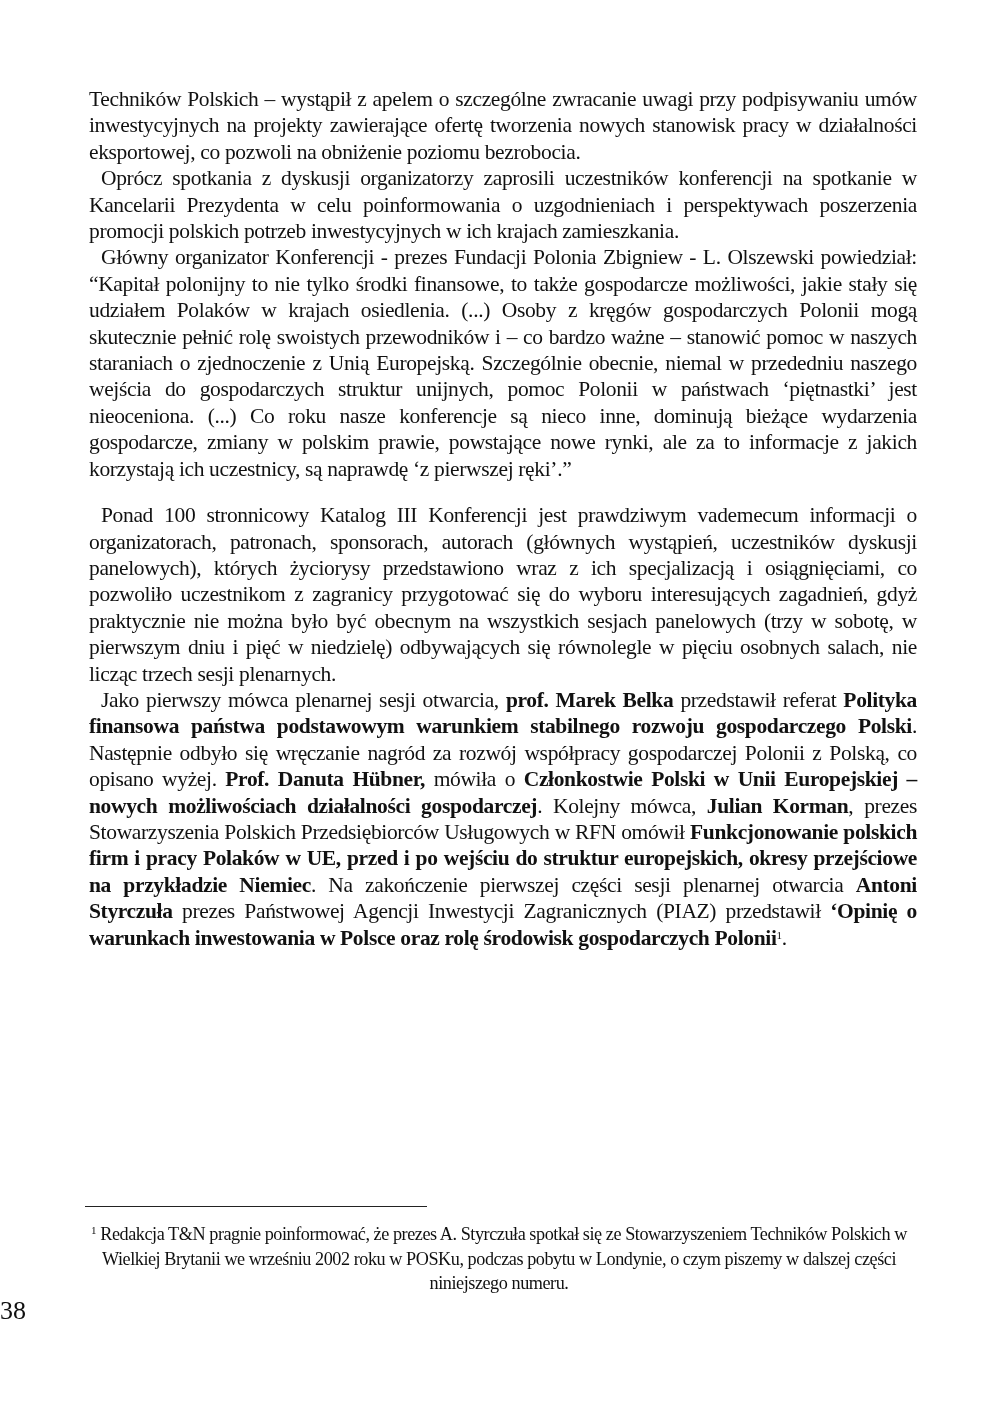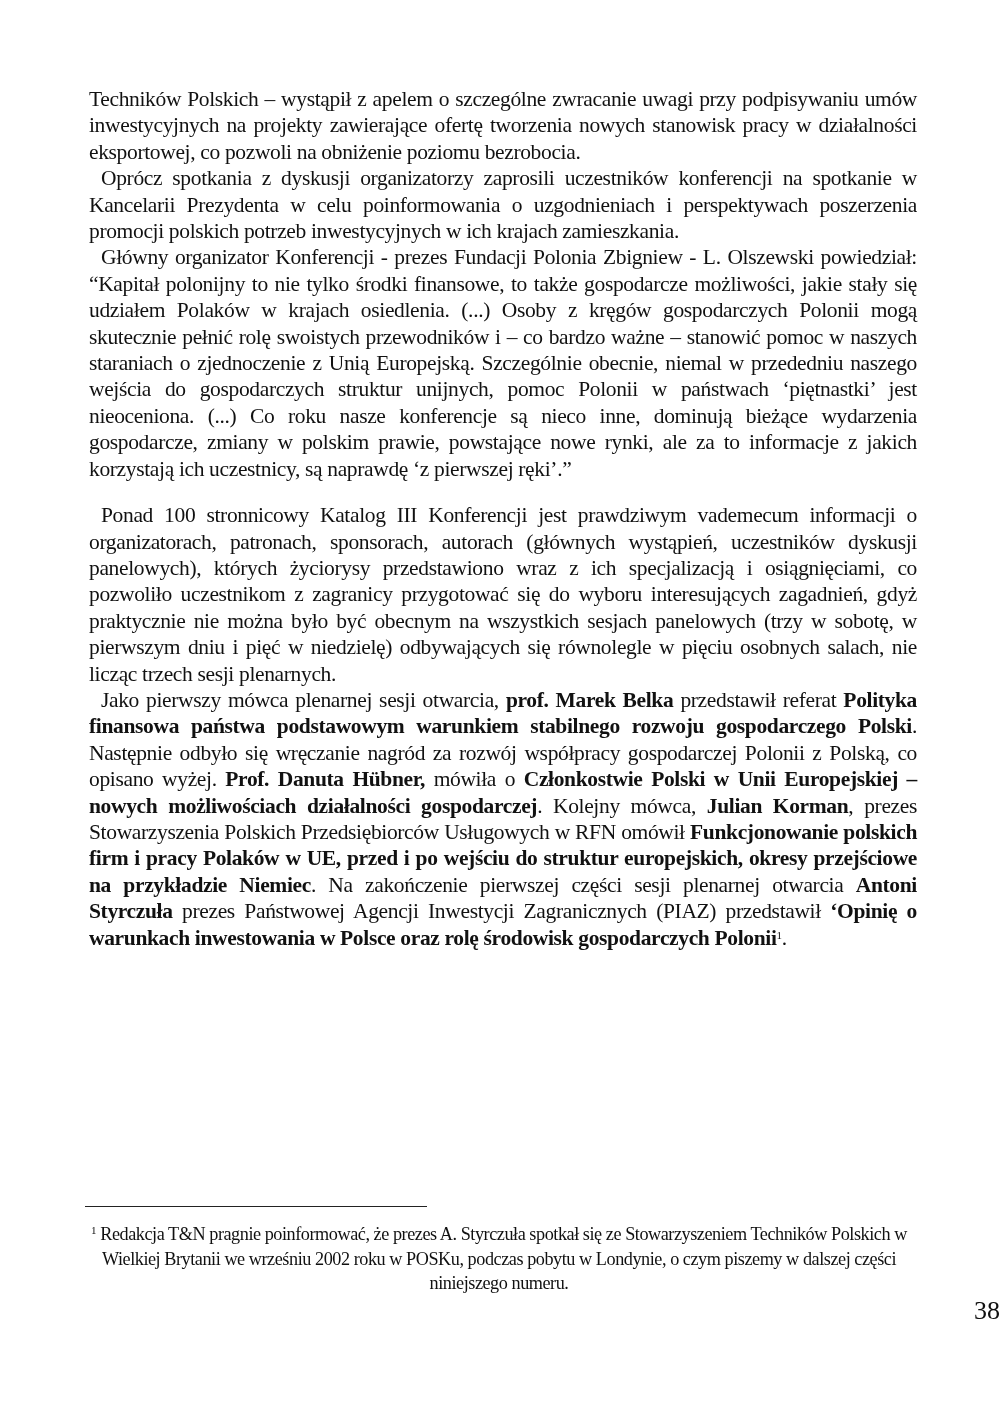--- a/index.html
+++ b/index.html
@@ -24,21 +24,21 @@
     border-top: 1.6px solid #222222;
   }
   .footnote {
     position: absolute; left: 89px; top: 1222px; width: 820px;
     font-family: "Liberation Serif", serif; color: #111111;
     font-size: 18.2px; line-height: 24.5px; letter-spacing: -0.45px; text-align: center;
   }
   .footnote p { margin: 0; }
   sup { font-size: 11px; vertical-align: 6px; line-height: 0; }
   .page-number {
-    position: absolute; left: 0; width: 1000px; top: 1296px; text-align: right;
+    position: absolute; left: 0; width: 1000px; top: 1296px; text-align: left;
     font-family: "Liberation Serif", serif; font-size: 26px; color: #111111;
   }
 </style>
 </head>
 <body>
 
 <div class="page">
   <div class="body-text">
     <p>Techników Polskich – wystąpił z apelem o szczególne zwracanie uwagi przy podpisywaniu umów inwestycyjnych na projekty zawierające ofertę tworzenia nowych stanowisk pracy w działalności eksportowej, co pozwoli na obniżenie poziomu bezrobocia.</p>
     <p class="indent">Oprócz spotkania z dyskusji organizatorzy zaprosili uczestników konferencji na spotkanie w Kancelarii Prezydenta w celu poinformowania o uzgodnieniach i perspektywach poszerzenia promocji polskich potrzeb inwestycyjnych w ich krajach zamieszkania.</p>

